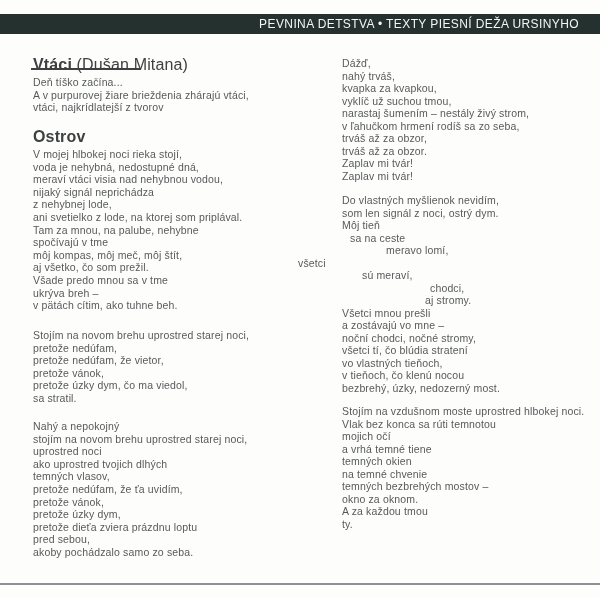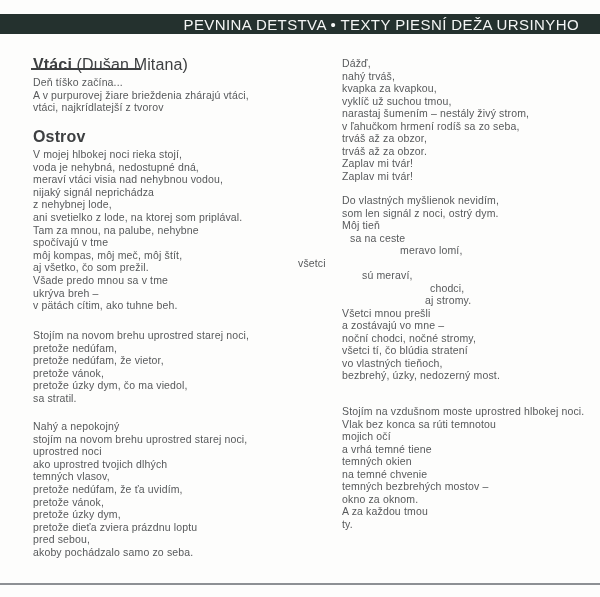--- a/index.html
+++ b/index.html
@@ -19,21 +19,21 @@
     width: 600px; height: 20px;
     background: var(--bar, #24312e);
     display: flex;
     align-items: center;
     justify-content: flex-end;
     padding-right: 21px;
     box-sizing: border-box;
   }
   .header-bar span {
     color: #f4f6f5;
-    font-size: 15px;
+    font-size: 12px;
     letter-spacing: 0.4px;
     white-space: nowrap;
   }
   .col { position: absolute; top: 0; }
   .col.left  { left: 33px;  width: 270px; }
   .col.right { left: 342px; width: 258px; }
   .stanza, .song-title { position: absolute; white-space: nowrap; }
   .col.left  .stanza { line-height: 12.6px; }
   .col.right .stanza { line-height: 12.5px; }
   .line {
@@ -136,30 +136,31 @@
         <div class="line">trváš až za obzor.</div>
         <div class="line">Zaplav mi tvár!</div>
         <div class="line">Zaplav mi tvár!</div>
       </div>
 
     <div class="stanza" style="top:194px">
         <div class="line">Do vlastných myšlienok nevidím,</div>
         <div class="line">som len signál z noci, ostrý dym.</div>
         <div class="line">Môj tieň</div>
         <div class="line" style="margin-left: 8px;">sa na ceste</div>
-        <div class="line" style="margin-left: 58px;">meravo lomí,</div>
+        <div class="line" style="margin-left: 44px;">meravo lomí,</div>
         <div class="line" style="margin-left: -44px;">všetci</div>
         <div class="line" style="margin-left: 20px;">sú meraví,</div>
         <div class="line" style="margin-left: 88px;">chodci,</div>
         <div class="line" style="margin-left: 83px;">aj stromy.</div>
         <div class="line">Všetci mnou prešli</div>
         <div class="line">a zostávajú vo mne –</div>
         <div class="line">noční chodci, nočné stromy,</div>
         <div class="line">všetci tí, čo blúdia stratení</div>
         <div class="line">vo vlastných tieňoch,</div>
+        <div class="line">v tieňoch, čo klenú nocou</div>
         <div class="line">bezbrehý, úzky, nedozerný most.</div>
       </div>
 
     <div class="stanza" style="top:405px">
         <div class="line">Stojím na vzdušnom moste uprostred hlbokej noci.</div>
         <div class="line">Vlak bez konca sa rúti temnotou</div>
         <div class="line">mojich očí</div>
         <div class="line">a vrhá temné tiene</div>
         <div class="line">temných okien</div>
         <div class="line">na temné chvenie</div>

